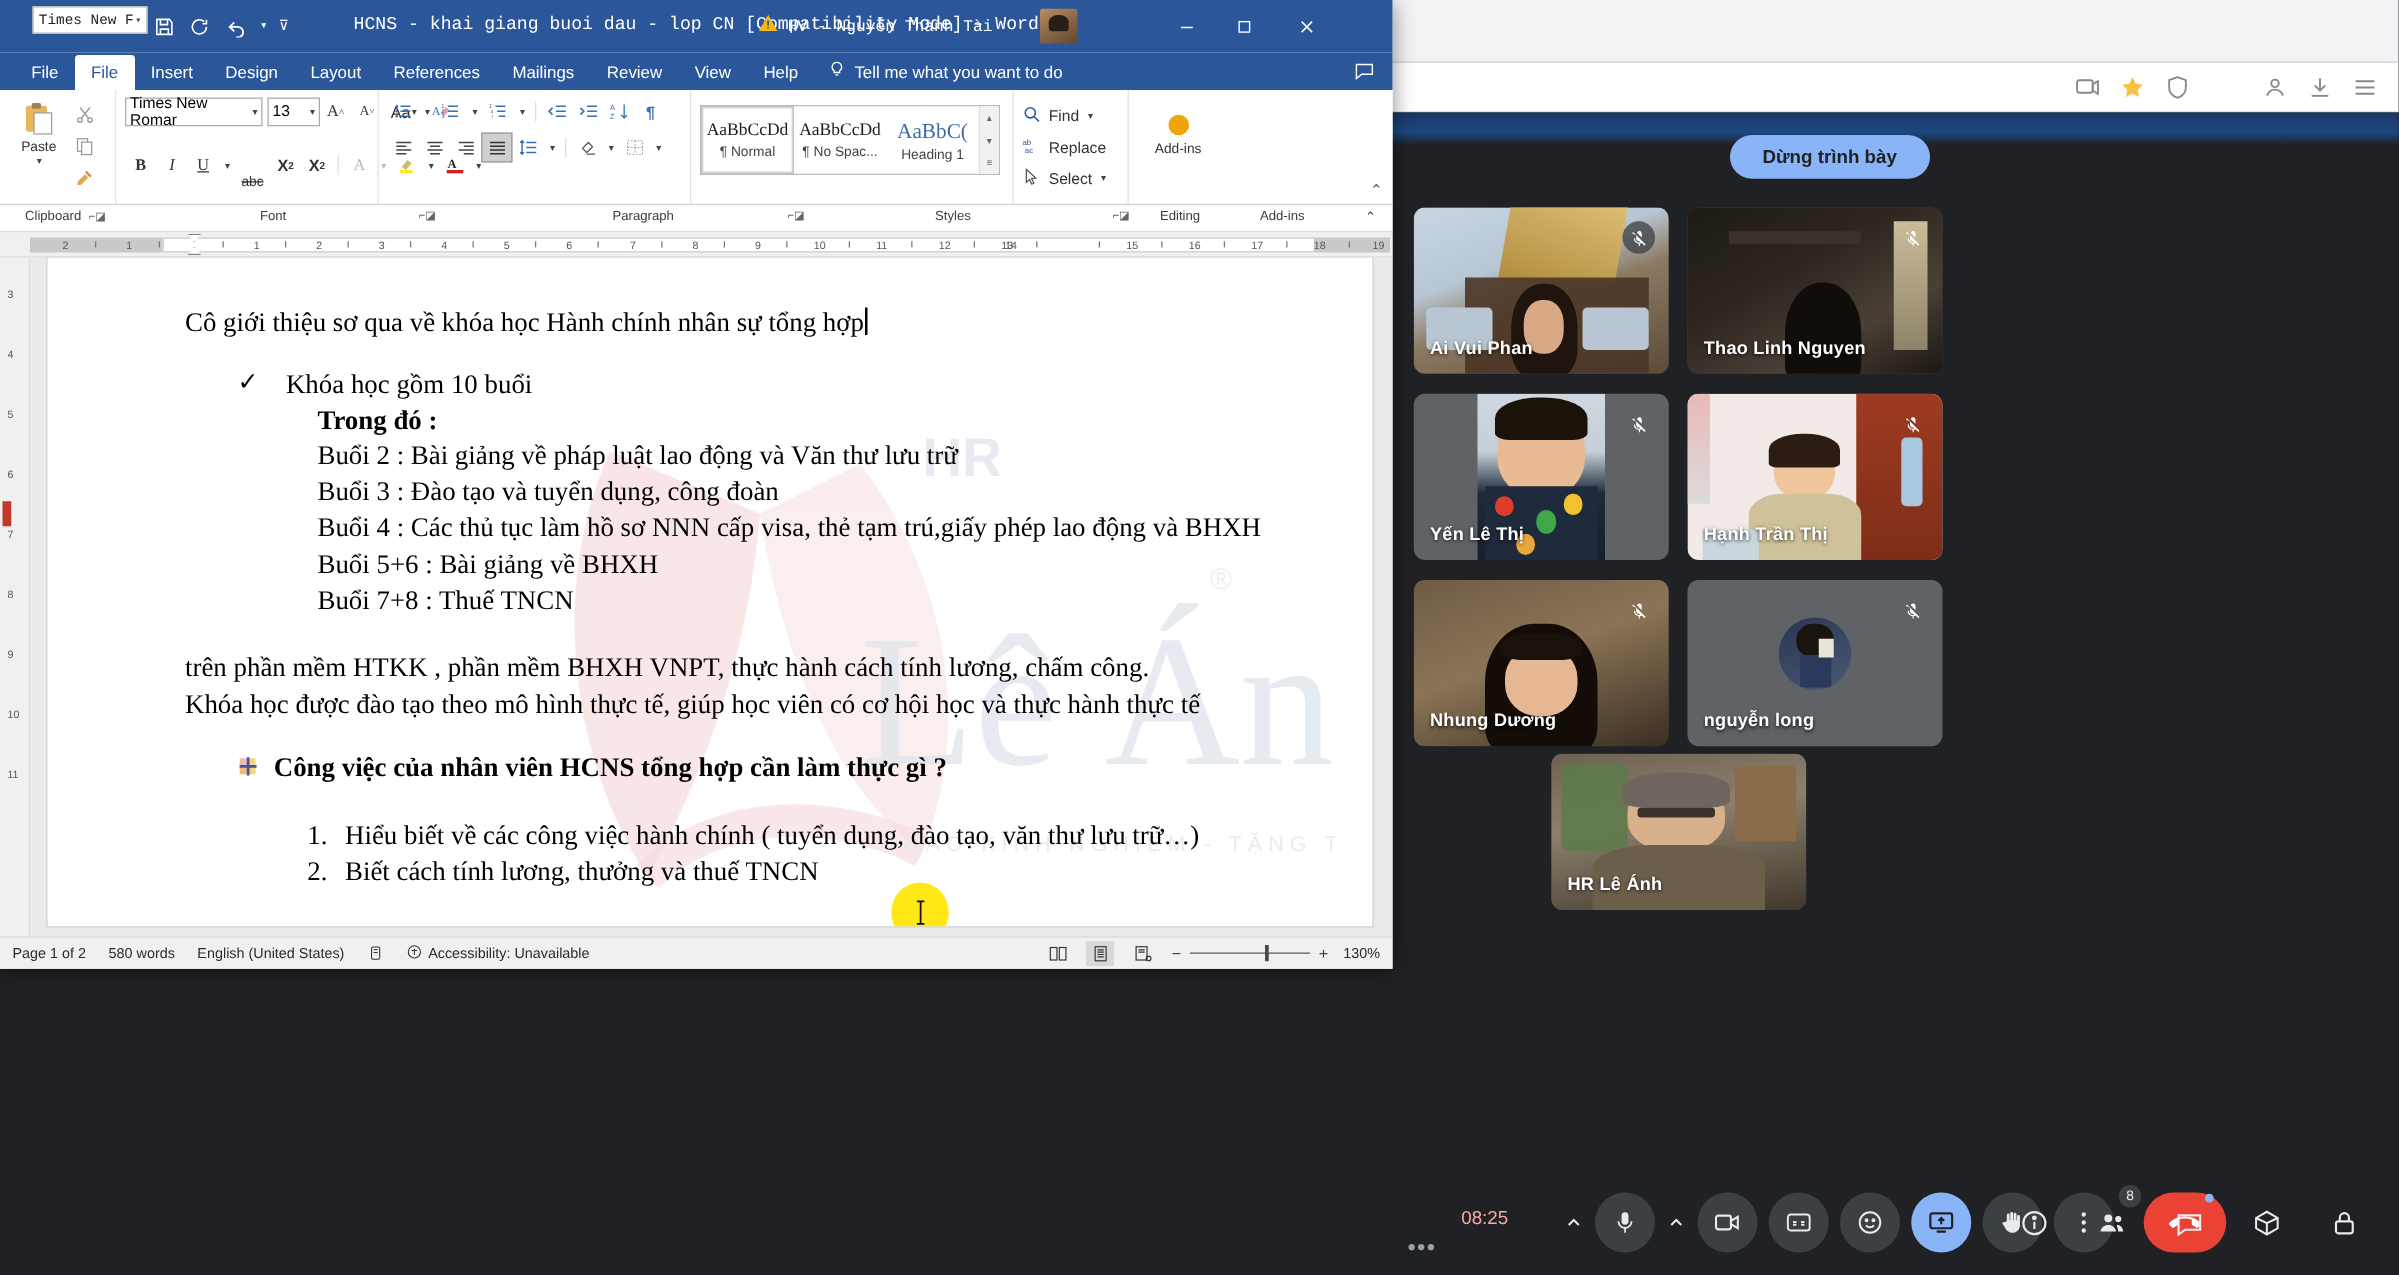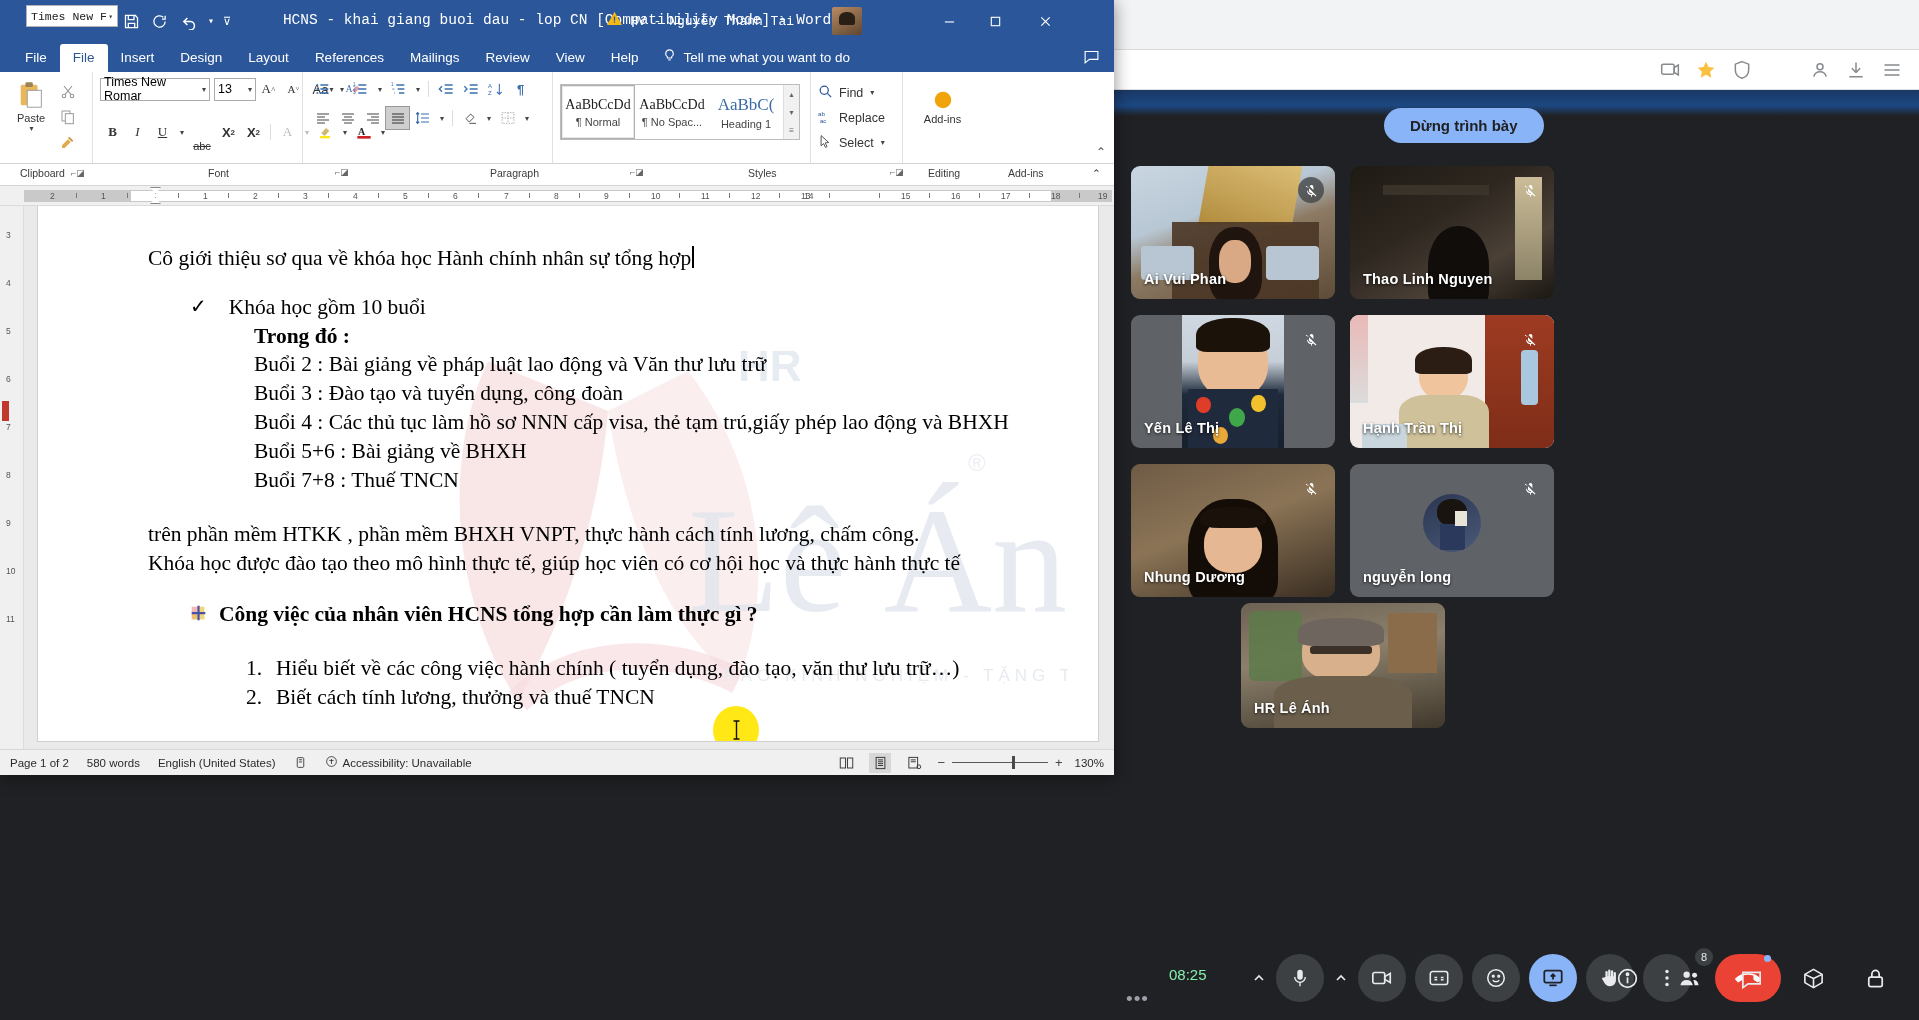--- a/index.html
+++ b/index.html
@@ -68,21 +68,21 @@
     position: absolute; left: 50%; top: 50%; transform: translate(-50%,-50%);
     width: 58px; height: 58px; border-radius: 50%; overflow: hidden;
   }
 
   
   #meet-bottom {
     position: absolute; left: 0; bottom: 0; right: 0; height: 84px;
     background: #202124;
   }
   #meet-clock {
-    position: absolute; left: 56px; top: 30px; color: #86efac; font-size: 15px;
+    position: absolute; left: 56px; top: 30px; color: #fca5a5; font-size: 15px;
   }
   #meet-dots { position: absolute; left: 13px; top: 52px; color: #9aa0a6; font-size: 19px; letter-spacing:1px;}
   #meet-center-ctrls {
     position: absolute; left: 50%; transform: translateX(-50%);
     top: 18px; display: flex; align-items: center; gap: 9px;
   }
   .ctrl-round {
     width: 48px; height: 48px; border-radius: 50%; background: #3c4043;
     display: flex; align-items: center; justify-content: center; cursor: pointer;
     position: relative;

